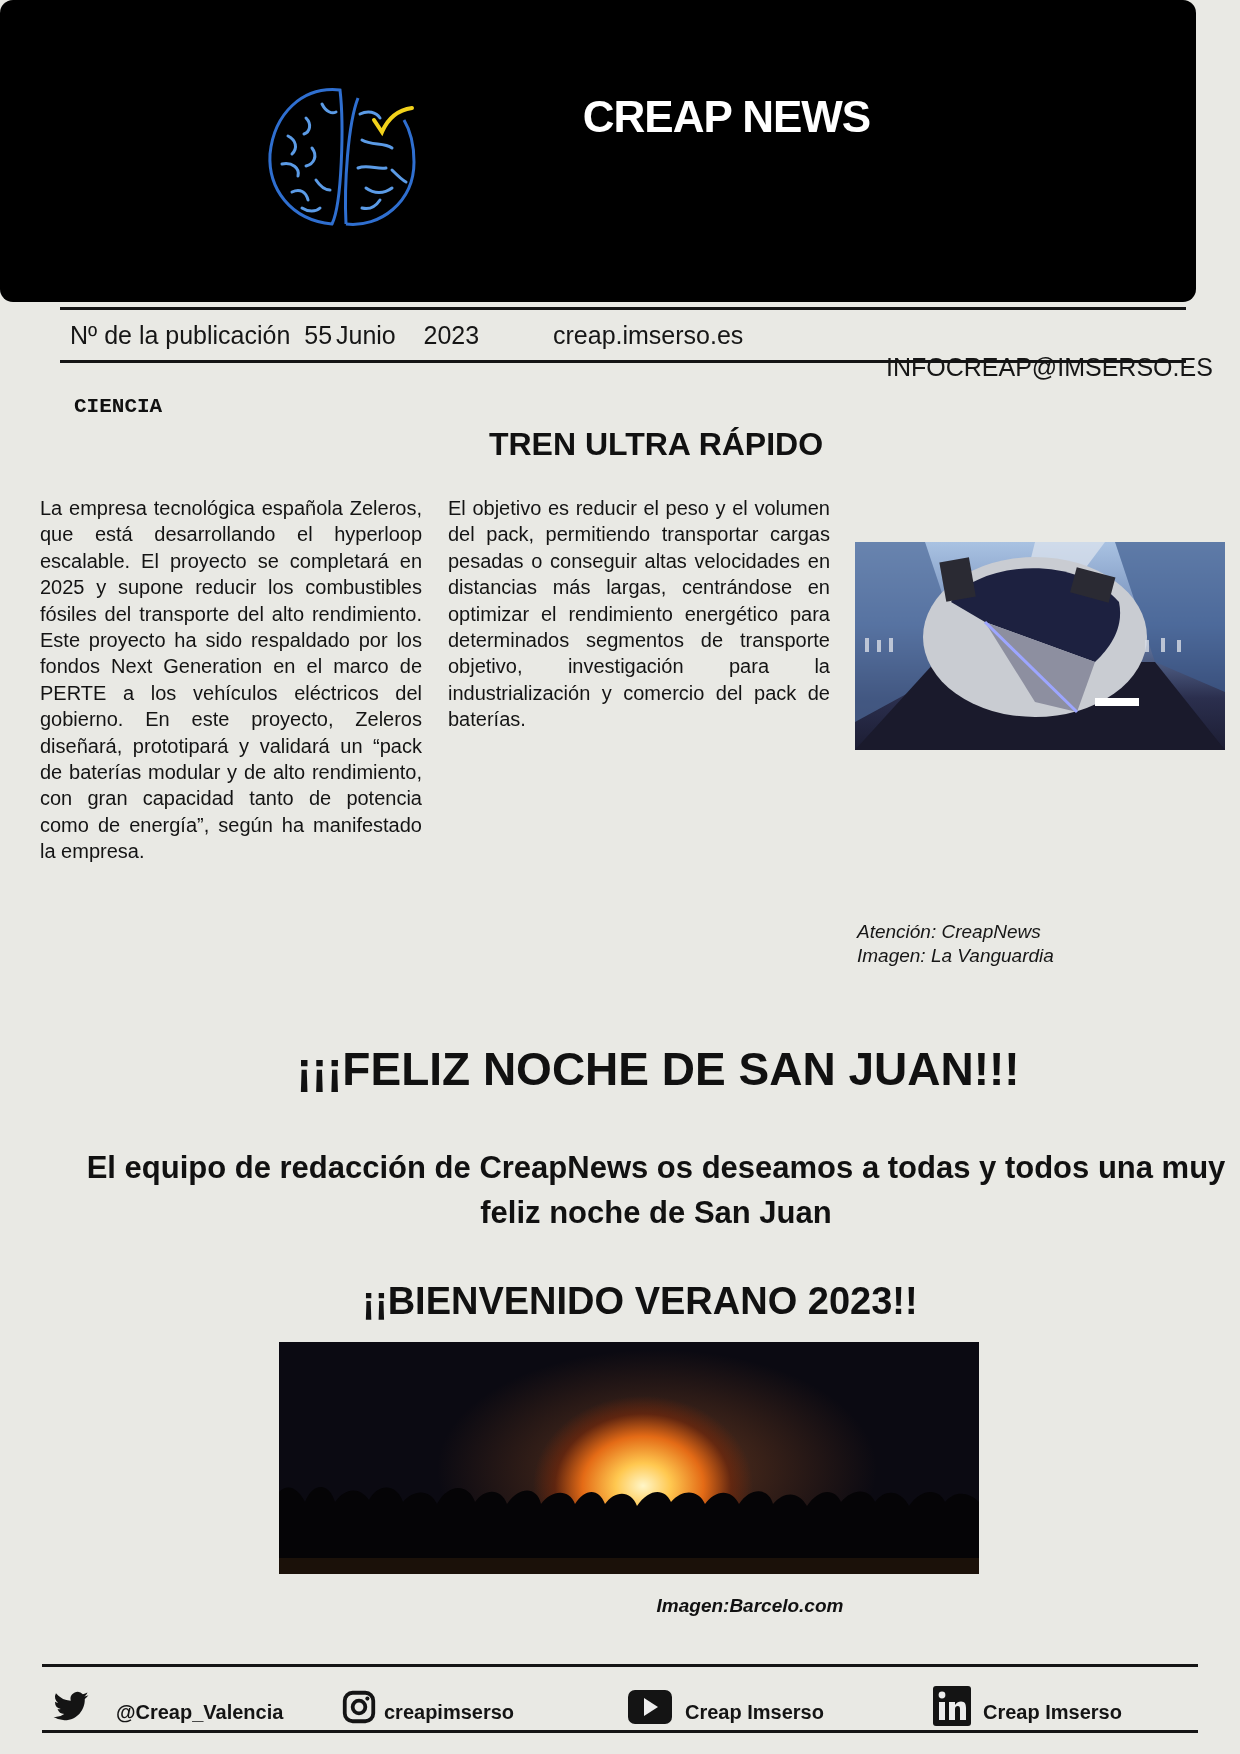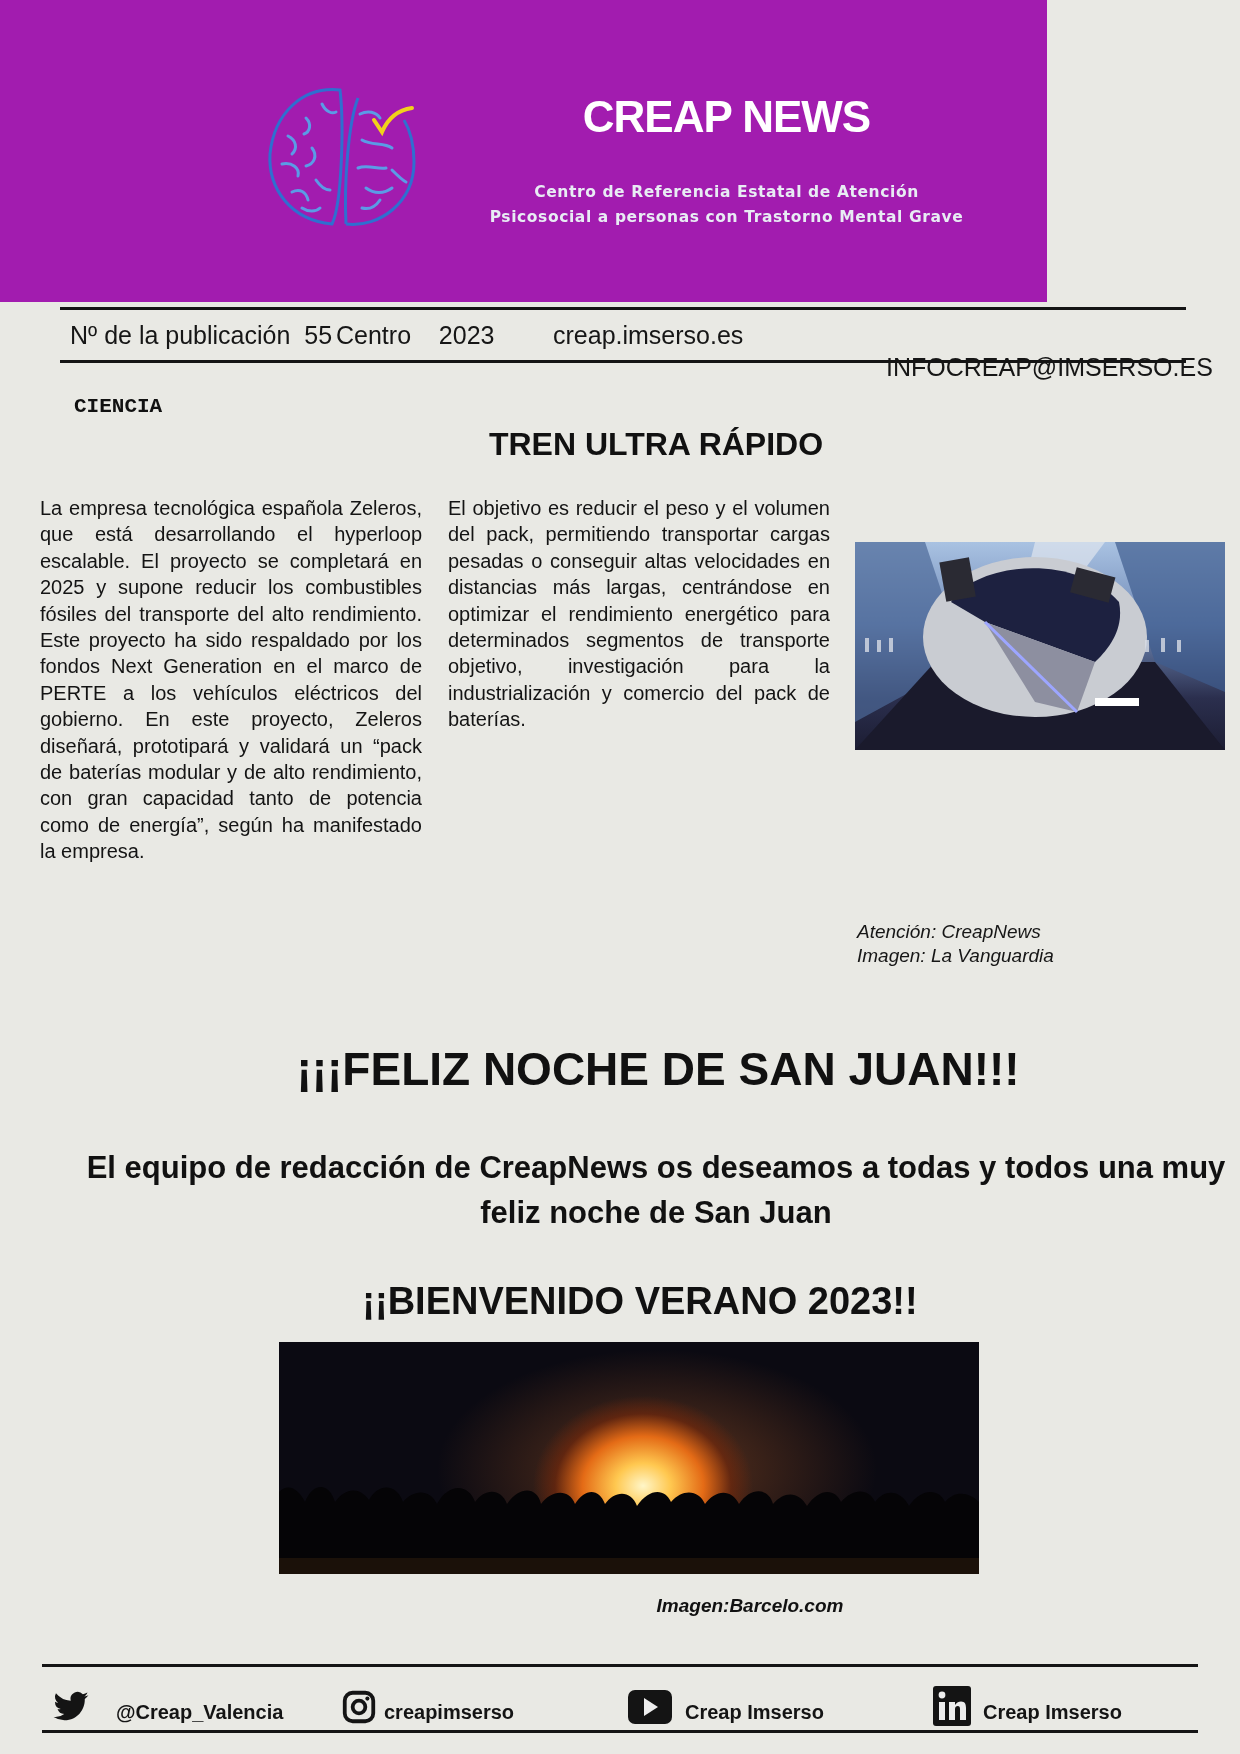--- a/index.html
+++ b/index.html
@@ -5,22 +5,23 @@
   * { box-sizing: border-box; margin: 0; padding: 0; }
   html, body { width: 1240px; height: 1754px; }
   body {
     background: #e9e9e4;
     font-family: "Liberation Sans", sans-serif;
     color: #111;
     position: relative;
     overflow: hidden;
   }
   .header {
-    position: absolute; left: 0; top: 0; width: 1047px; height: 302px;
-    background: #a21caf;
+    position: absolute; left: 0; top: 0; width: 1196px; height: 302px;
+    background: #000000;
+    border-radius: 13px;
   }
   .logo { position: absolute; left: 262px; top: 84px; width: 164px; height: 146px; }
   .brand-title {
     position: absolute; left: 480px; top: 92px; width: 493px; text-align: center;
     color: #fff; font-weight: bold; font-size: 44px; letter-spacing: -1px;
   }
   .brand-sub {
     position: absolute; left: 440px; top: 180px; width: 573px; text-align: center;
     color: #e8ecf4; font-weight: bold; font-size: 15.5px; line-height: 25px;
     font-family: "DejaVu Sans", sans-serif; letter-spacing: 0.6px;
@@ -74,29 +75,25 @@
       <path d="M98 30 c8 -4 16 -2 20 4"></path>
         <path d="M100 56 c10 6 22 2 30 8"></path>
         <path d="M96 84 c10 -4 20 2 28 0"></path>
       <path d="M104 104 c8 6 18 6 26 0"></path>
         <path d="M130 86 c6 6 10 10 14 12"></path>
         <path d="M100 124 c8 2 14 -2 18 -8"></path>
     </g>
     <path d="M112 36 l8 12 c6 -14 16 -22 30 -24" fill="none" stroke="#f2d21b" stroke-width="4" stroke-linecap="round"></path>
   </svg>
   <div class="brand-title">CREAP NEWS</div>
-  <div class="brand-sub">
-    <div>Centro de Referencia Estatal de Atención</div>
-    <div>Psicosocial a personas con Trastorno Mental Grave</div>
-  </div>
 </div>
 
 <div class="rule" style="left:60px; top:307px; width:1126px;"></div>
 <div class="meta-item" style="left:70px;"><span>Nº de la publicación</span>  <span>55</span></div>
-<div class="meta-item" style="left:336px;"><span>Centro</span>    <span>2023</span></div>
+<div class="meta-item" style="left:336px;"><span>Junio</span>    <span>2023</span></div>
 <div class="meta-item" style="left:553px;">creap.imserso.es</div>
 <div class="meta-item" style="left:886px;margin-top:32px;">INFOCREAP@IMSERSO.ES</div>
 <div class="rule" style="left:60px; top:360px; width:1126px;"></div>
 
 <div class="section-label">CIENCIA</div>
 <div class="article-title">TREN ULTRA RÁPIDO</div>
 <div class="col col-1">La empresa tecnológica española Zeleros, que está desarrollando el hyperloop escalable. El proyecto se completará en 2025 y supone reducir los combustibles fósiles del transporte del alto rendimiento. Este proyecto ha sido respaldado por los fondos Next Generation en el marco de PERTE a los vehículos eléctricos del gobierno. En este proyecto, Zeleros diseñará, prototipará y validará un “pack de baterías modular y de alto rendimiento, con gran capacidad tanto de potencia como de energía”, según ha manifestado la empresa.</div>
 <div class="col col-2">El objetivo es reducir el peso y el volumen del pack, permitiendo transportar cargas pesadas o conseguir altas velocidades en distancias más largas, centrándose en optimizar el rendimiento energético para determinados segmentos de transporte objetivo, investigación para la industrialización y comercio del pack de baterías.</div>
 
 <div class="article-image">

